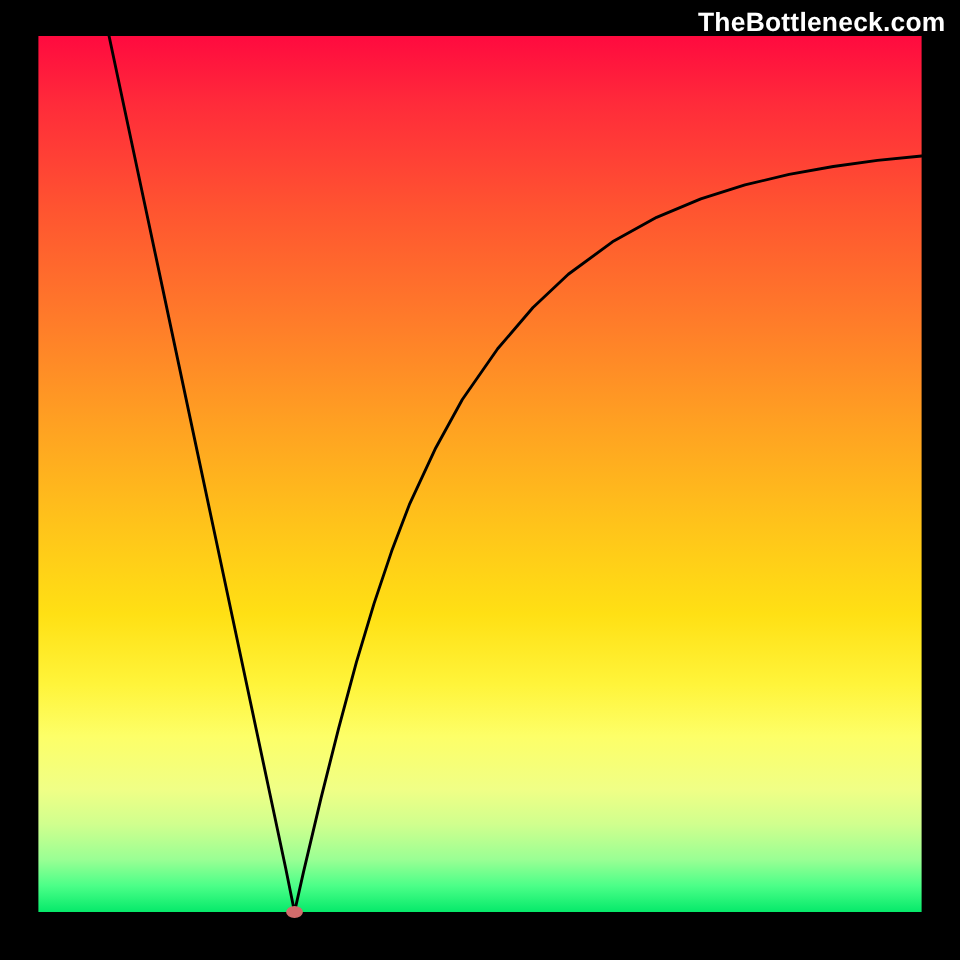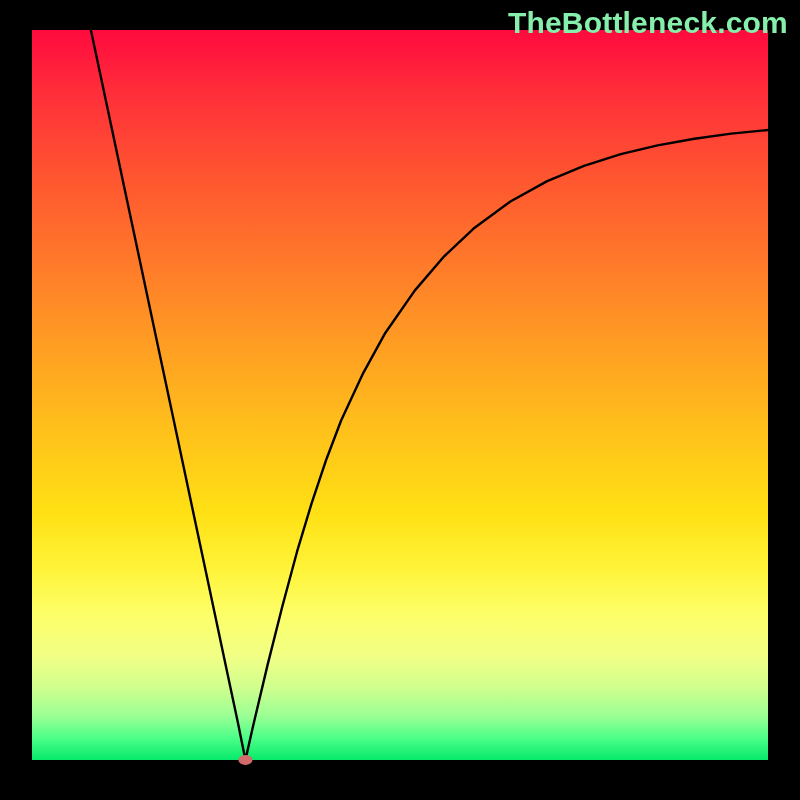--- a/index.html
+++ b/index.html
@@ -59,23 +59,23 @@
   }
   .marker {
     fill: #d26b6b;
     stroke: none;
   }
   .watermark {
     position: absolute;
     top: 6px;
     right: 12px;
     font-family: Arial, Helvetica, sans-serif;
-    font-size: 30px;
+    font-size: 22px;
     font-weight: 600;
-    color: #86efac;
+    color: #ffffff;
     letter-spacing: 0.2px;
     user-select: none;
   }
 </style>
 </head>
 <body>
 
 <div class="frame">
   <div class="plot">
     <svg viewBox="0 0 736 730">

